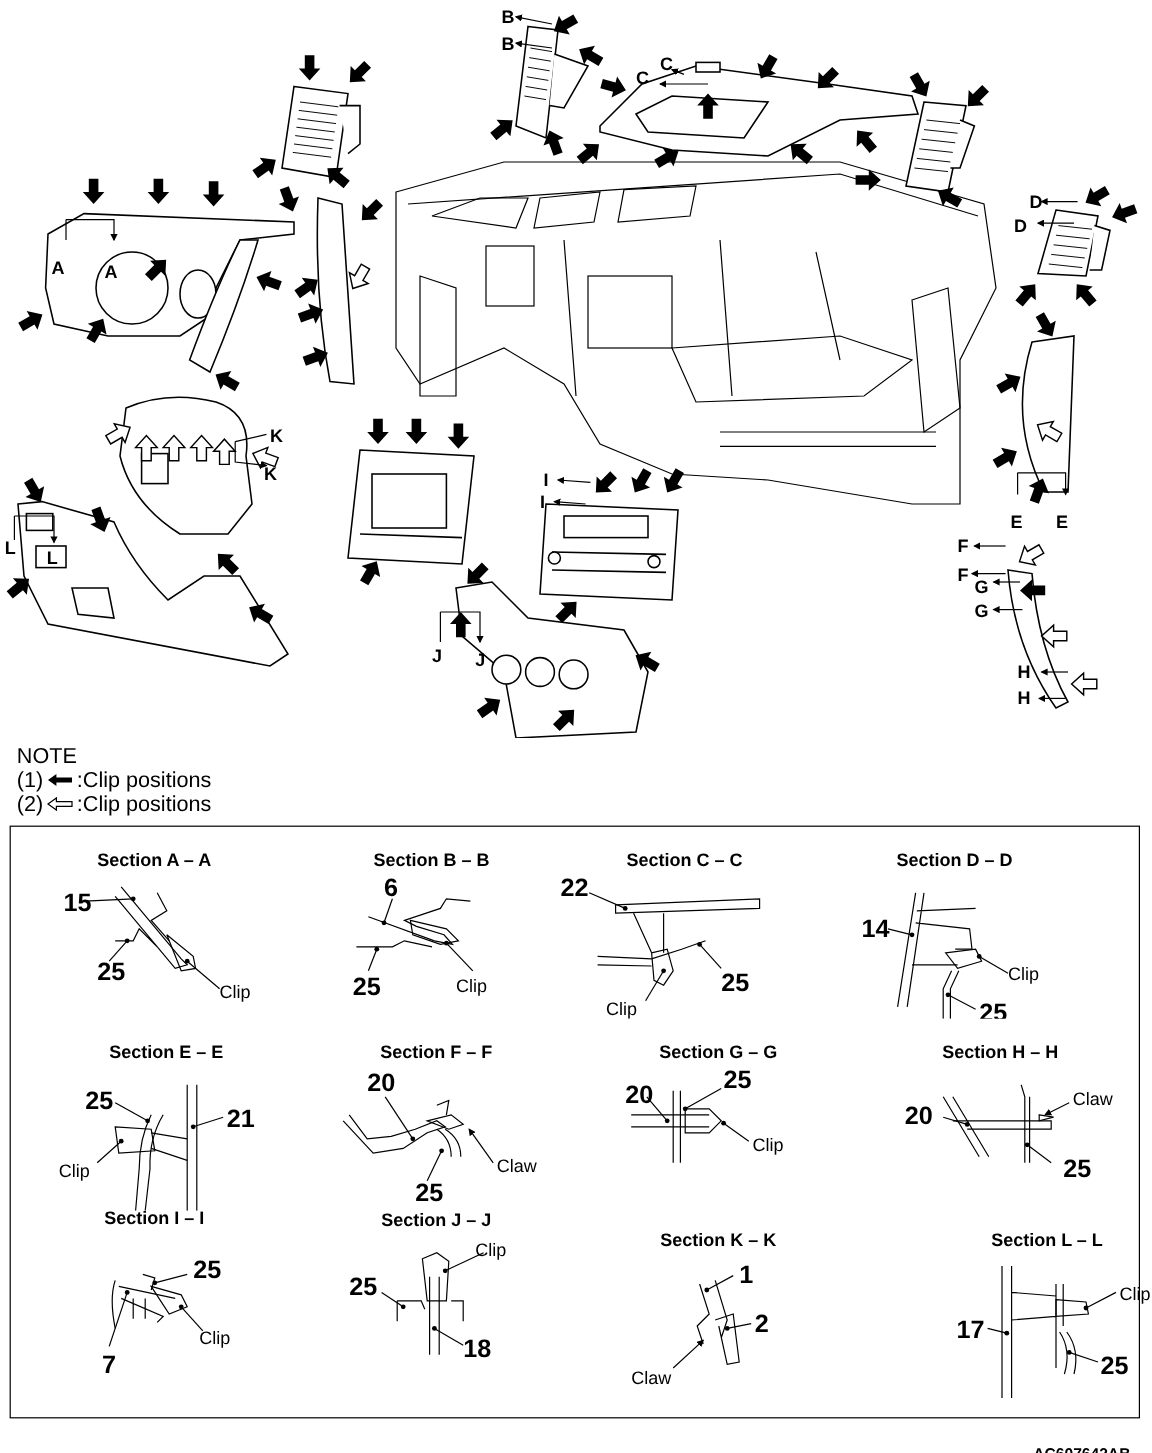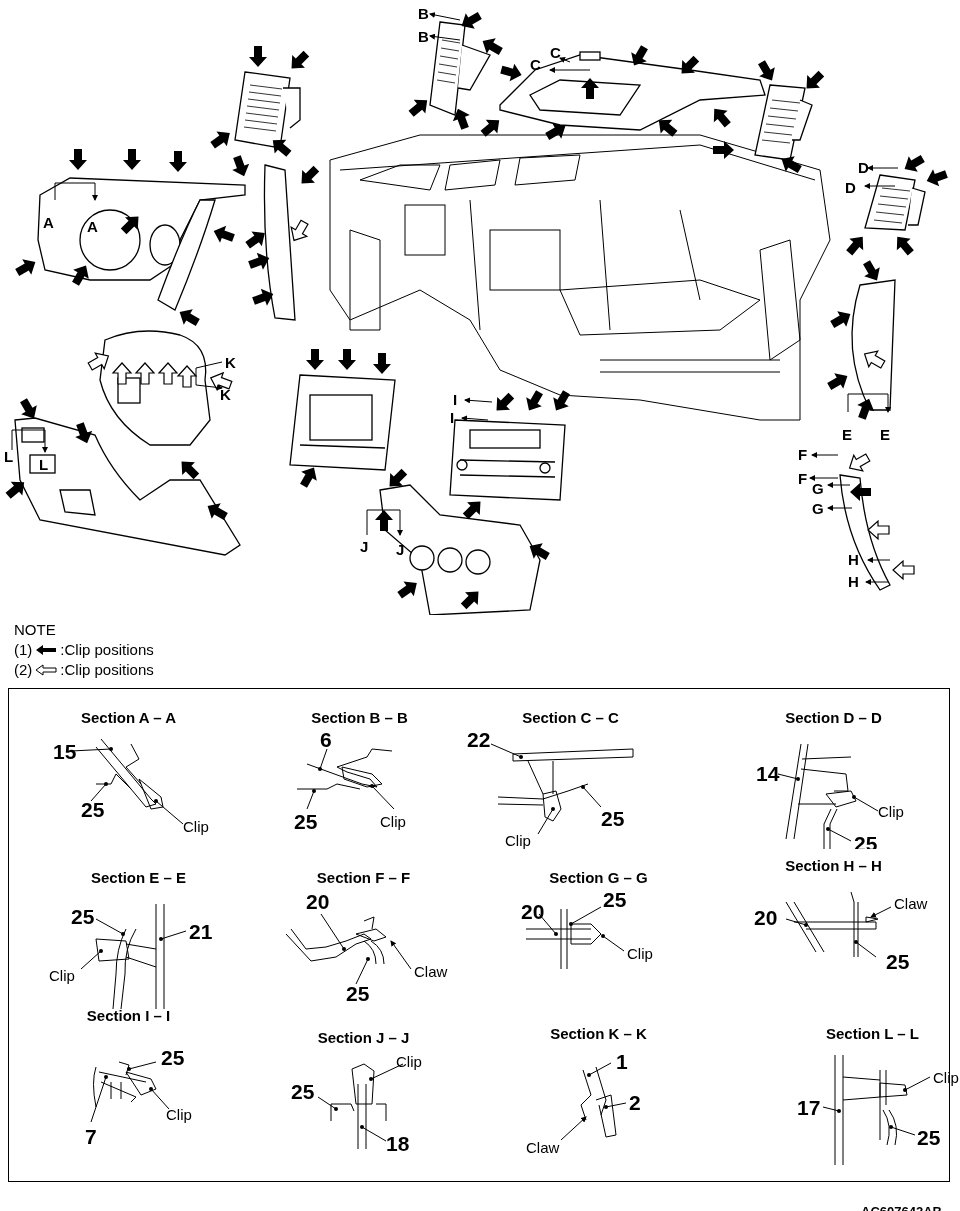--- a/index.html
+++ b/index.html
@@ -1,19 +1,19 @@
 <!DOCTYPE html>
 <html><head>
 <meta charset="utf-8">
 <style>
   html,body{margin:0;padding:0;background:#fff;}
   body{width:960px;height:1211px;position:relative;overflow:hidden;font-family:"Liberation Sans",sans-serif;color:#000;}
   #exploded{position:absolute;left:0;top:0;width:960px;height:615px;}
   .lbl{font-family:"Liberation Sans",sans-serif;font-weight:bold;font-size:15px;fill:#000;}
-  .note{position:absolute;left:14px;top:620px;font-size:15px;line-height:20px;}
+  .note{position:absolute;left:14px;top:620px;font-size:18px;line-height:20px;}
   .note .row{display:flex;align-items:center;gap:3px;}
   .sections{position:absolute;left:8px;top:688px;width:942px;height:494px;border:1.5px solid #000;box-sizing:border-box;}
   .sec{position:absolute;width:235px;height:160px;}
   .sec .title{position:absolute;left:0;right:0;top:20px;text-align:center;font-weight:bold;font-size:15px;}
   .sec svg{position:absolute;left:0;top:40px;width:235px;height:120px;}
   .num{font-family:"Liberation Sans",sans-serif;font-weight:bold;font-size:21px;fill:#000;}
   .txt{font-family:"Liberation Sans",sans-serif;font-size:15px;fill:#000;}
   .code{position:absolute;right:18px;top:1188px;font-weight:bold;font-size:13px;margin-top:16px;}
   .ln{stroke:#000;stroke-width:1;fill:none;}
   .pt{fill:#000;}
@@ -325,21 +325,21 @@
       <line class="ln" x1="85" y1="105" x2="100" y2="80"></line>
         <circle class="pt" cx="100" cy="80" r="2"></circle>
       <line class="ln" x1="130" y1="58" x2="148" y2="78"></line>
         <circle class="pt" cx="130" cy="58" r="2"></circle>
       <text class="num" x="14" y="18">22</text>
       <text class="txt" x="52" y="117">Clip</text>
       <text class="num" x="148" y="97">25</text>
     </svg>
   </div>
 
-  <div class="sec" style="left:707px;top:0">
+  <div class="sec" style="left:669px;top:0">
     <div class="title">Section D – D</div>
     <svg viewBox="0 0 235 120">
       <path class="ln" d="M85,15 L70,110 M92,15 L78,110 M86,30 L135,28 M85,40 L130,45 L132,62 L118,62 M82,75 L120,75"></path>
       <path class="ln" d="M110,65 L135,62 L140,72 L120,78 Z"></path>
       <path class="ln" d="M115,80 L108,95 L108,120 M121,80 L114,95 L114,120"></path>
       <line class="ln" x1="62" y1="45" x2="82" y2="50"></line>
         <circle class="pt" cx="82" cy="50" r="2"></circle>
       <line class="ln" x1="138" y1="68" x2="162" y2="82"></line>
         <circle class="pt" cx="138" cy="68" r="2"></circle>
       <line class="ln" x1="112" y1="100" x2="135" y2="112"></line>
@@ -395,21 +395,21 @@
       <line class="ln" x1="120" y1="18" x2="90" y2="35"></line>
         <circle class="pt" cx="90" cy="35" r="2"></circle>
       <line class="ln" x1="122" y1="47" x2="143" y2="62"></line>
         <circle class="pt" cx="122" cy="47" r="2"></circle>
       <text class="num" x="40" y="30">20</text>
       <text class="num" x="122" y="18">25</text>
       <text class="txt" x="146" y="70">Clip</text>
     </svg>
   </div>
 
-  <div class="sec" style="left:707px;top:148px">
+  <div class="sec" style="left:707px;top:160px">
     <div class="title">Section H – H</div>
     <svg viewBox="0 0 235 120">
       <path class="ln" d="M70,25 L100,75 M78,25 L108,75 M78,45 L160,45 L160,52 L90,52 M135,15 L138,25 L138,80 M142,25 L142,80"></path>
       <path class="ln" d="M150,40 L162,42 L150,45 Z"></path>
       <line class="ln" x1="70" y1="42" x2="90" y2="48"></line>
         <circle class="pt" cx="90" cy="48" r="2"></circle>
       <line class="ln" x1="175" y1="30" x2="155" y2="40" marker-end="url(#ah)"></line>
       <line class="ln" x1="140" y1="65" x2="160" y2="80"></line>
         <circle class="pt" cx="140" cy="65" r="2"></circle>
       <text class="num" x="38" y="48">20</text>
@@ -428,21 +428,21 @@
       <line class="ln" x1="145" y1="35" x2="118" y2="42"></line>
         <circle class="pt" cx="118" cy="42" r="2"></circle>
       <line class="ln" x1="140" y1="62" x2="158" y2="82"></line>
         <circle class="pt" cx="140" cy="62" r="2"></circle>
       <text class="num" x="74" y="117">7</text>
       <text class="num" x="150" y="38">25</text>
       <text class="txt" x="155" y="93">Clip</text>
     </svg>
   </div>
 
-  <div class="sec" style="left:237px;top:320px">
+  <div class="sec" style="left:237px;top:300px">
     <div class="title">Section J – J</div>
     <svg viewBox="0 0 235 120">
       <path class="ln" d="M112,35 L112,100 M120,35 L120,100 M85,55 L85,72 M130,55 L140,55 L140,72 M85,55 L105,55 L108,62"></path>
       <path class="ln" d="M106,20 L118,15 L128,22 L126,55 L110,55 Z"></path>
       <line class="ln" x1="157" y1="15" x2="125" y2="30"></line>
         <circle class="pt" cx="125" cy="30" r="2"></circle>
       <line class="ln" x1="72" y1="48" x2="90" y2="60"></line>
         <circle class="pt" cx="90" cy="60" r="2"></circle>
       <line class="ln" x1="116" y1="78" x2="140" y2="92"></line>
         <circle class="pt" cx="116" cy="78" r="2"></circle>

